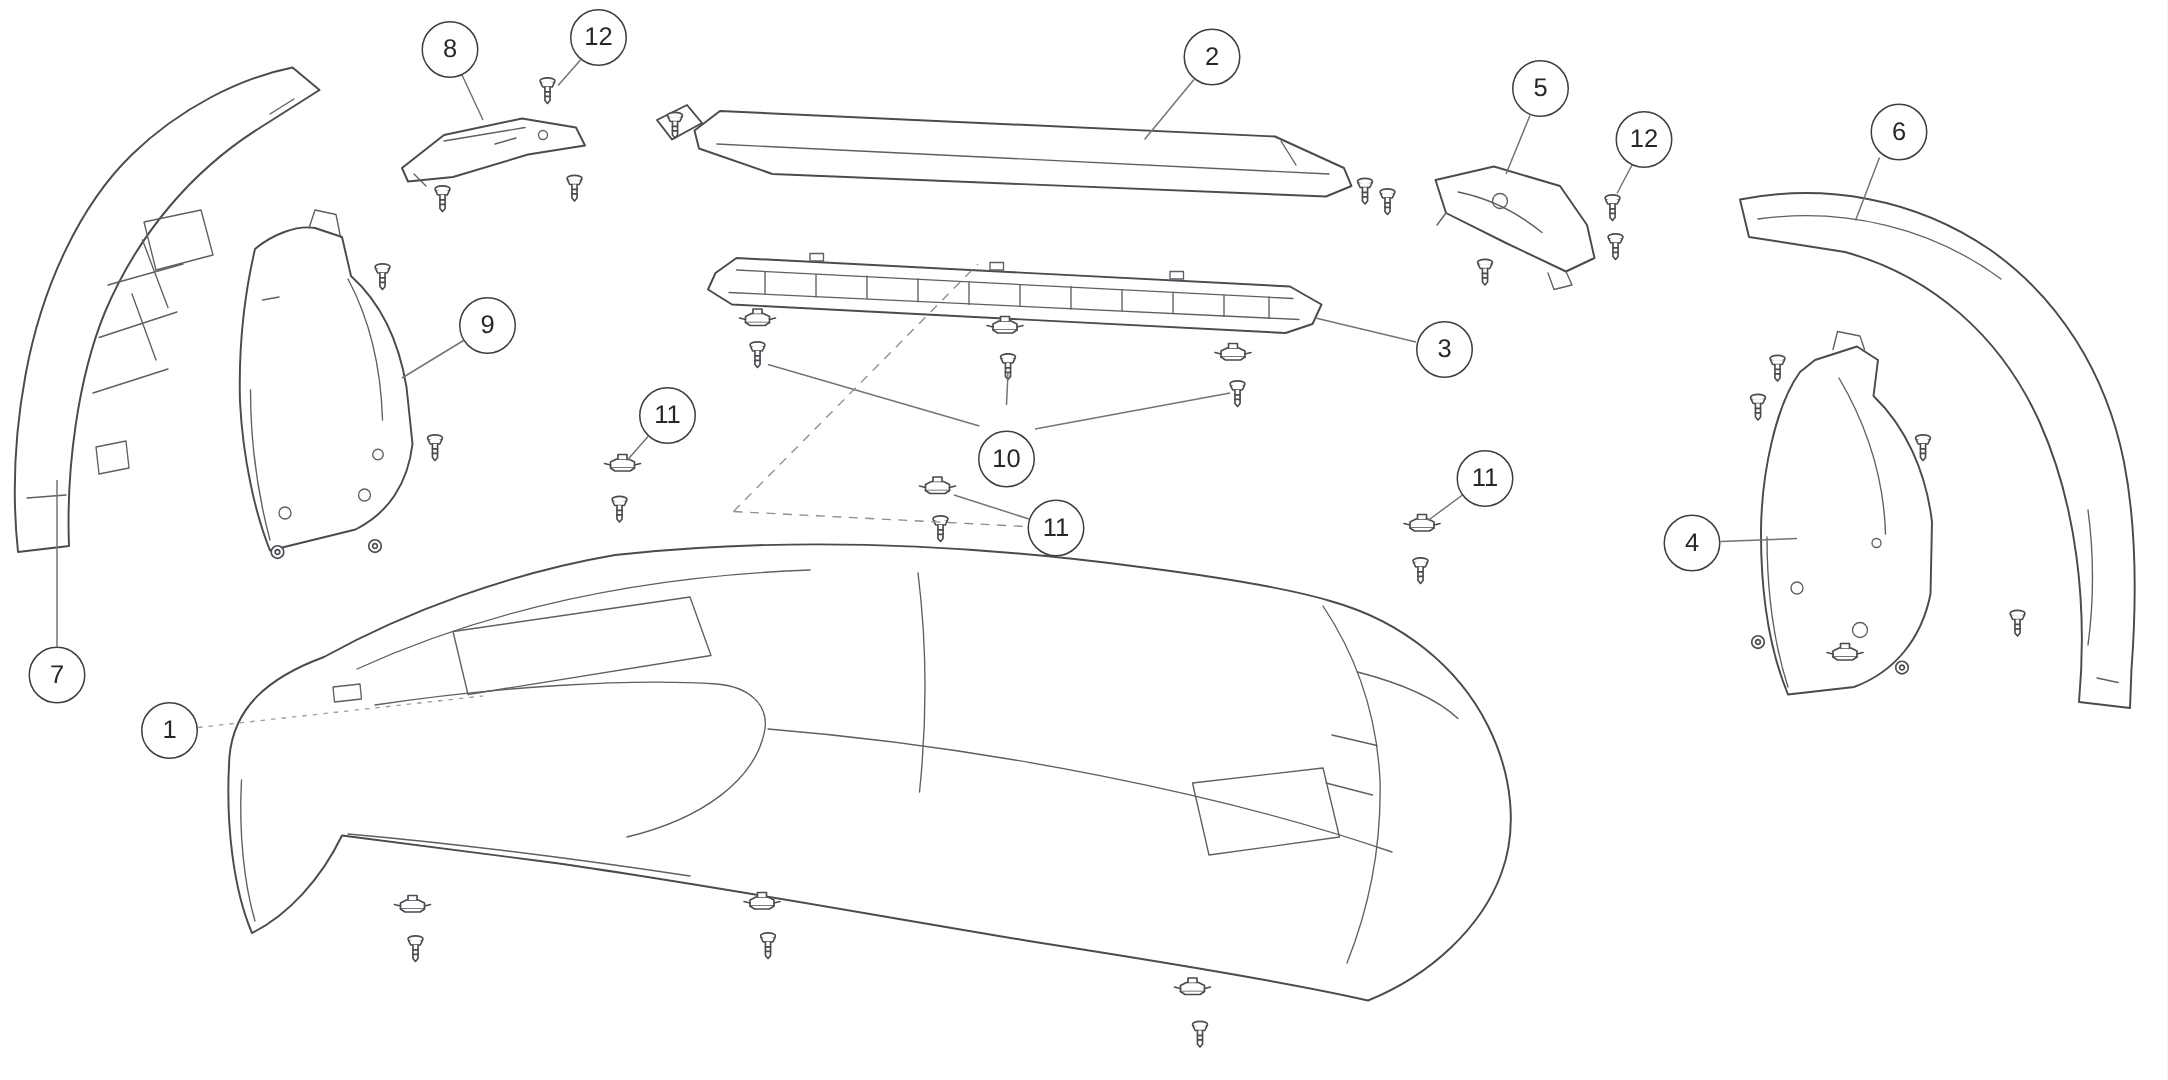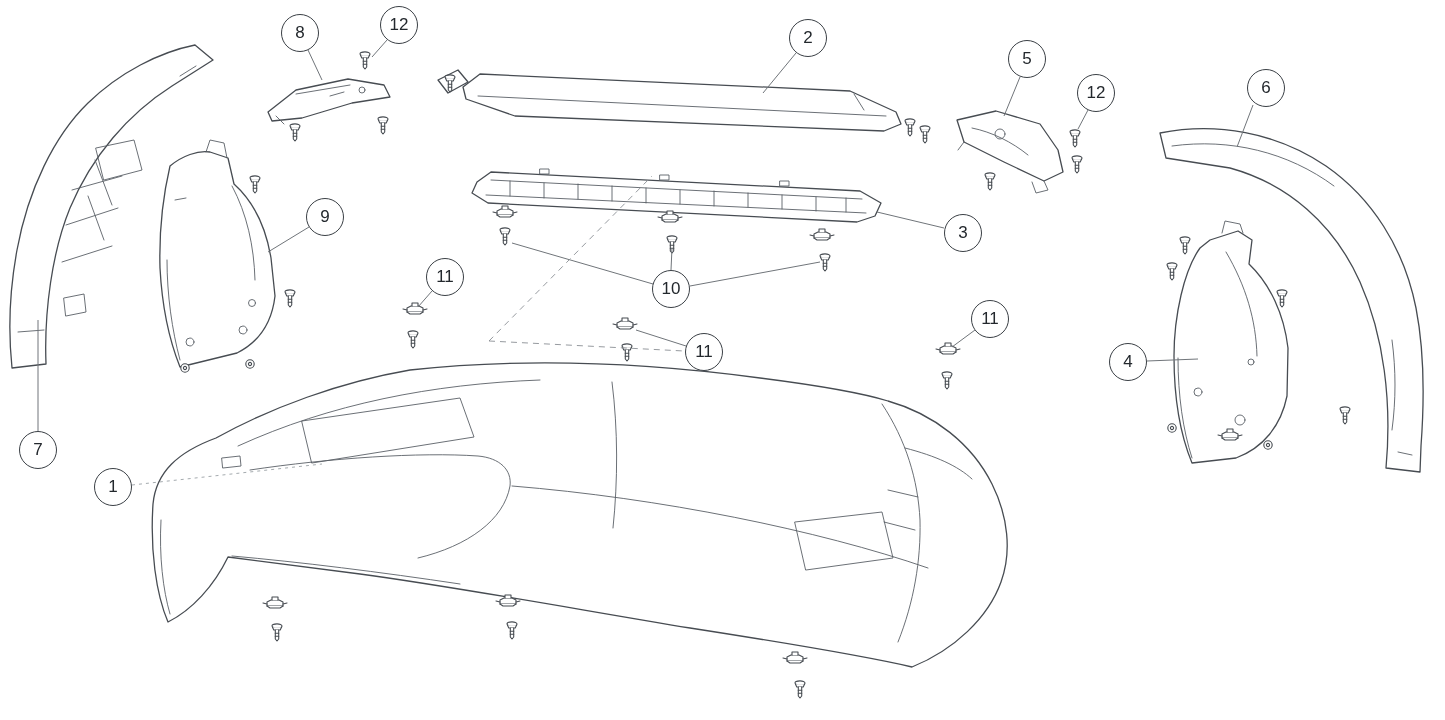--- a/index.html
+++ b/index.html
@@ -179,20 +179,20 @@
 
   <div class="callout" style="left:281px;top:14px">8</div>
   <div class="callout" style="left:380px;top:6px">12</div>
   <div class="callout" style="left:789px;top:19px">2</div>
   <div class="callout" style="left:1008px;top:40px">5</div>
   <div class="callout" style="left:1077px;top:74px">12</div>
   <div class="callout" style="left:1247px;top:69px">6</div>
   <div class="callout" style="left:306px;top:198px">9</div>
   <div class="callout" style="left:944px;top:214px">3</div>
   <div class="callout" style="left:426px;top:258px">11</div>
-  <div class="callout" style="left:652px;top:270px">10</div>
+  <div class="callout" style="left:652px;top:287px">10</div>
   <div class="callout" style="left:685px;top:333px">11</div>
   <div class="callout" style="left:971px;top:300px">11</div>
   <div class="callout" style="left:1109px;top:343px">4</div>
   <div class="callout" style="left:19px;top:431px">7</div>
   <div class="callout" style="left:94px;top:468px">1</div>
 
 </div>
 
 </body></html>

